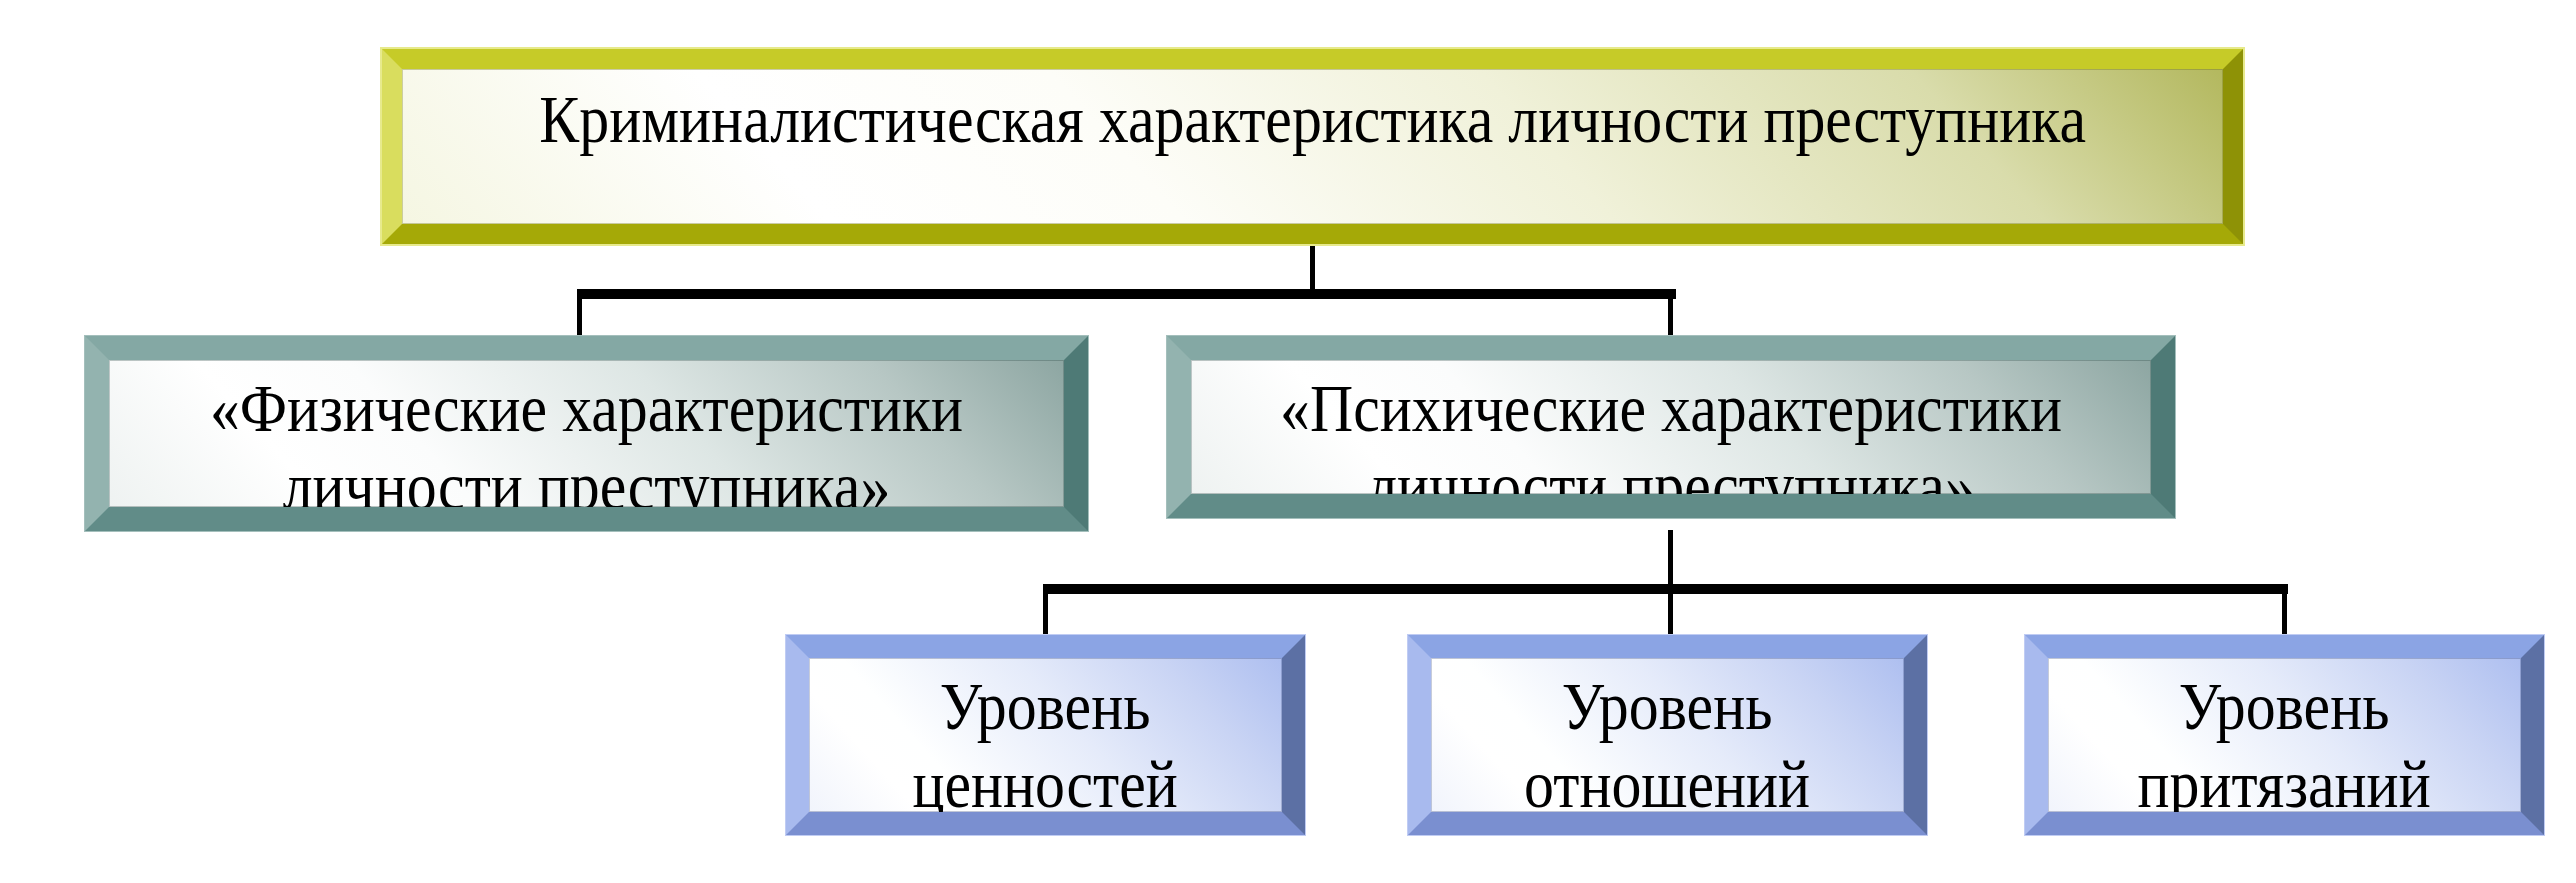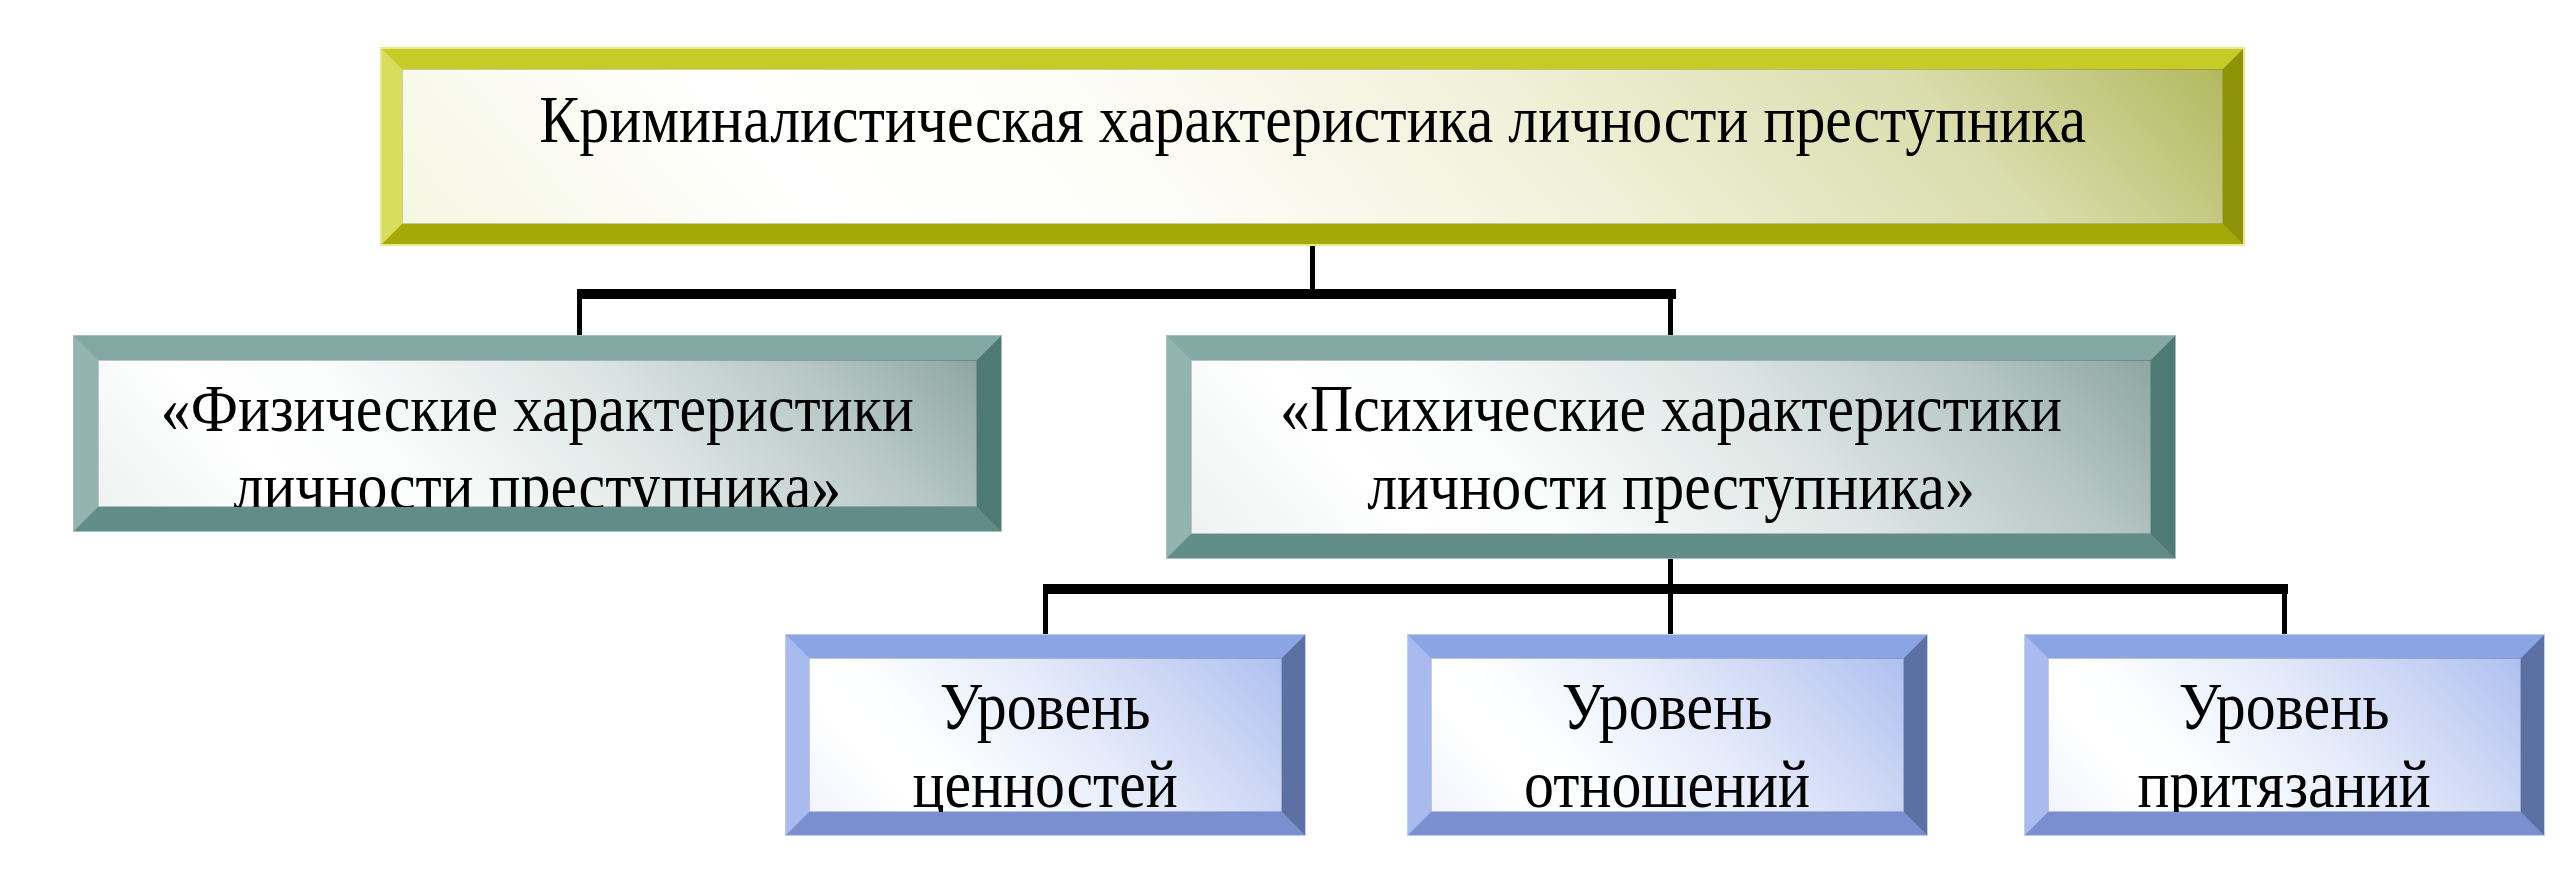--- a/index.html
+++ b/index.html
@@ -44,22 +44,22 @@
     outline: 1.7px solid #c0ccf3; }
   .box.blue .inner { background:
     linear-gradient(228deg, #aebff0 0%, #c9d4f4 20%, #e5ebfa 44%, #feffff 72%, #ffffff 82%, #f1f4fc 100%);
     box-shadow: inset 0 0 0 0.9px rgba(50,65,120,0.30); text-decoration: underline; }
 
   
   .conn { position: absolute; background: #000000; }
 
   
   #root-box  { left:  382px; top:  49px; width: 1861px; height: 195px; }
-  #teal-left { left:   74px; top: 336px; width: 927px; height: 195px; }
-  #teal-right{ left: 1167px; top: 336px; width: 1008px; height: 222px; }
+  #teal-left { left:   85px; top: 336px; width: 1003px; height: 195px; }
+  #teal-right{ left: 1167px; top: 336px; width: 1008px; height: 182px; }
   #blue-1    { left:  786px; top: 635px; width:  519px; height: 200px; }
   #blue-2    { left: 1408px; top: 635px; width:  519px; height: 200px; }
   #blue-3    { left: 2025px; top: 635px; width:  519px; height: 200px; }
 
   #root-box .txt   { padding-top: 11px; }
   .box.teal .txt   { padding-top: 8.5px; }
   .box.blue .txt   { padding-top: 8.5px; }
 
   #conn-v1 { left: 1310px; top: 243px; width: 5.1px;    height: 50px; }
   #conn-h1 { left:  577px; top: 289px; width: 1099px; height: 10.2px; }

